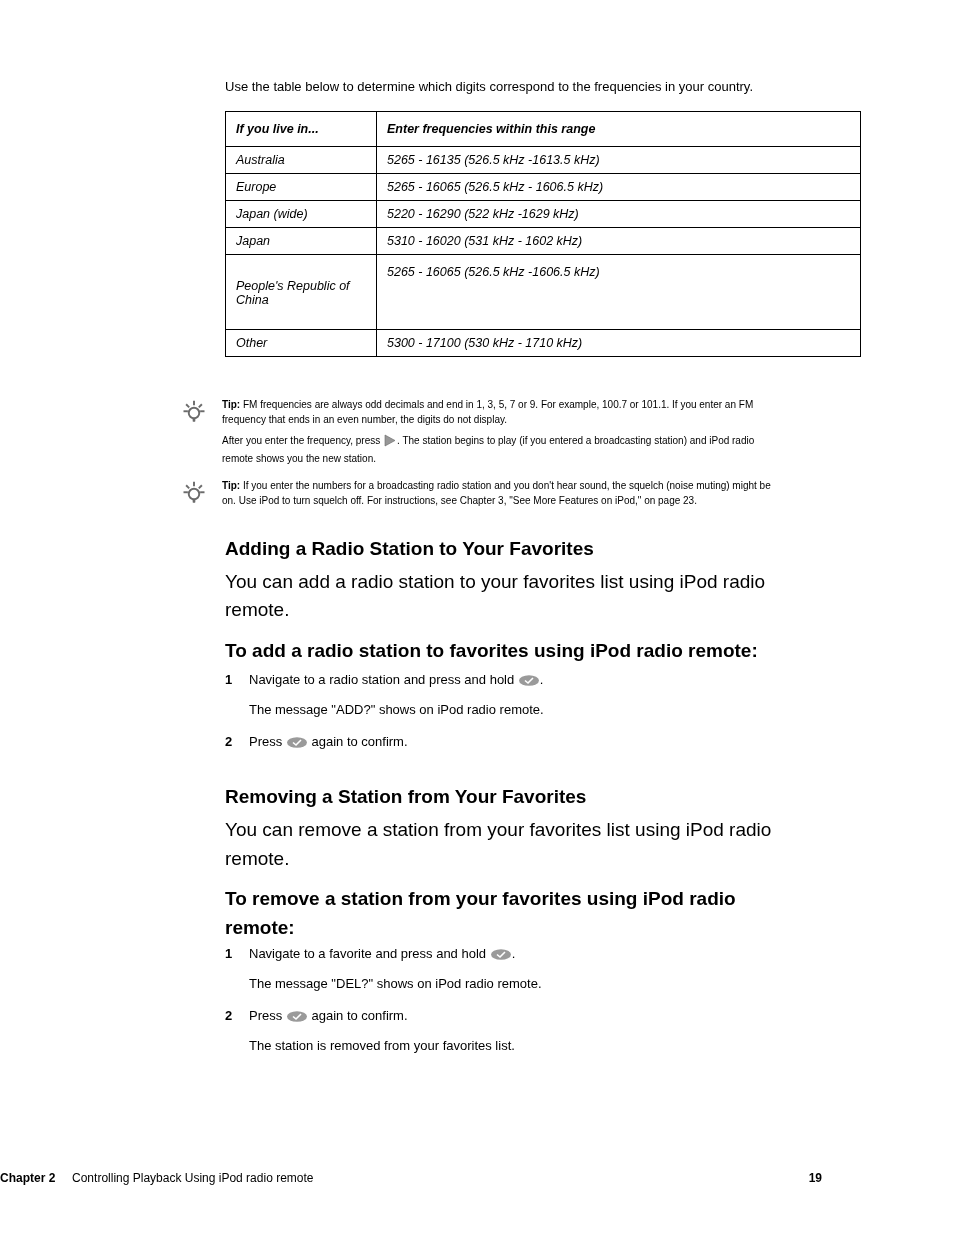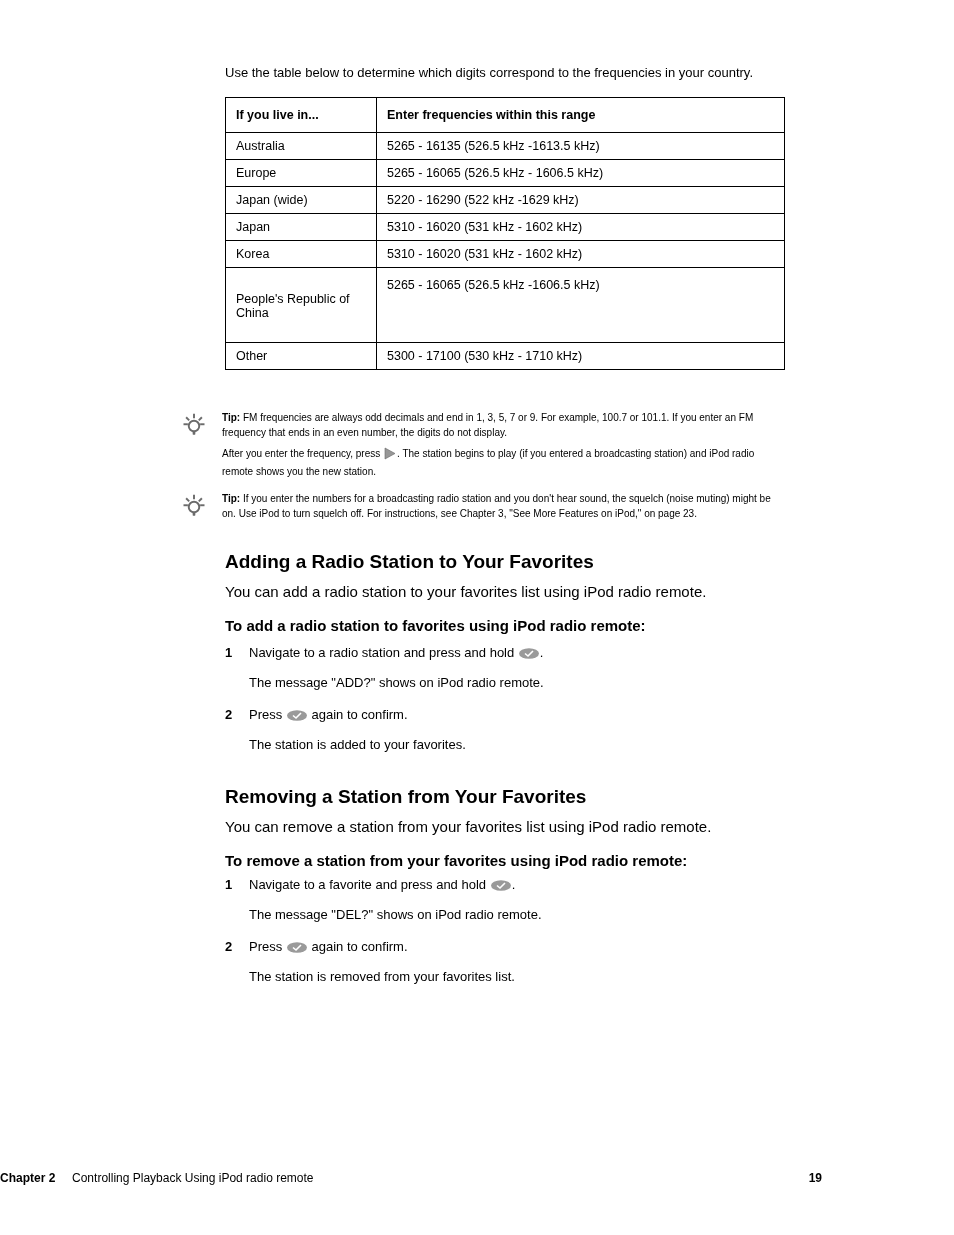--- a/index.html
+++ b/index.html
@@ -13,32 +13,33 @@
   .page {
     width: 954px;
     height: 1235px;
     position: relative;
     box-sizing: border-box;
     padding: 0;
   }
   .content-col {
     position: absolute;
     left: 225px;
-    top: 64px;
+    top: 78px;
     width: 560px;
   }
   .lead {
     font-size: 13px;
     line-height: 1.45;
     margin: 0 0 14px 0;
   }
   table.freq {
     border-collapse: collapse;
-    width: 560px;
+    width: 636px;
     margin-top: 4px;
+    font-style: italic;
   }
   table.freq th, table.freq td {
     border: 1px solid #000;
     font-size: 12.5px;
     text-align: left;
     padding: 6px 10px;
     vertical-align: top;
     font-weight: normal;
   }
   table.freq th {
@@ -48,21 +49,21 @@
   }
   table.freq td.num {
     width: 130px;
   }
   .section-title {
     font-weight: bold;
     font-size: 19px;
     margin: 30px 0 8px 0;
   }
   .body-text {
-    font-size: 15px;
+    font-size: 19px;
     line-height: 1.5;
     margin: 0 0 12px 0;
   }
   .steps {
     font-size: 13px;
     line-height: 1.7;
     margin: 0;
     padding: 0;
     list-style: none;
   }
@@ -139,24 +140,20 @@
       <tr>
             <td class="num">Europe</td>
             <td>5265 - 16065 (526.5 kHz - 1606.5 kHz)</td>
           </tr>
       <tr>
             <td class="num">Japan (wide)</td>
             <td>5220 - 16290 (522 kHz -1629 kHz)</td>
           </tr>
       <tr>
             <td class="num">Japan</td>
-            <td>5310 - 16020 (531 kHz - 1602 kHz)</td>
-          </tr>
-      <tr>
-            <td class="num">Korea</td>
             <td>5310 - 16020 (531 kHz - 1602 kHz)</td>
           </tr>
       <tr>
             <td class="num" style="padding-top:24px;padding-bottom:22px;">People's Republic of China</td>
             <td style="padding-top:10px;padding-bottom:22px;margin-top:29px;">5265 - 16065 (526.5 kHz -1606.5 kHz)</td>
           </tr>
       <tr>
             <td class="num">Other</td>
             <td>5300 - 17100 (530 kHz - 1710 kHz)</td>
           </tr>
@@ -236,21 +233,20 @@
           <span>Press </span>
           <span class="inline-icon">
             <svg width="22" height="13" viewBox="0 0 22 13">
                 <ellipse cx="11" cy="6.5" rx="10" ry="5.3" fill="#9a9a9a"></ellipse>
                 <path d="M7 6.5 L10 9 L15 4" fill="none" stroke="#fff" stroke-width="1.6"></path>
               </svg>
           </span><span> again to confirm.</span>
         </span>
       </li>
     </ul>
-    <div class="sub-indent">The station is added to your favorites.</div>
 
     <div class="section-title">Removing a Station from Your Favorites</div>
     <p class="body-text">You can remove a station from your favorites list using iPod radio remote.</p>
     <p class="body-text bold" style="margin-bottom:1px;">To remove a station from your favorites using iPod radio remote:</p>
 
     <ul class="steps">
       <li>
         <span class="step-num bold">1</span>
         <span class="step-body">
           <span>Navigate to a favorite and press and hold </span>

